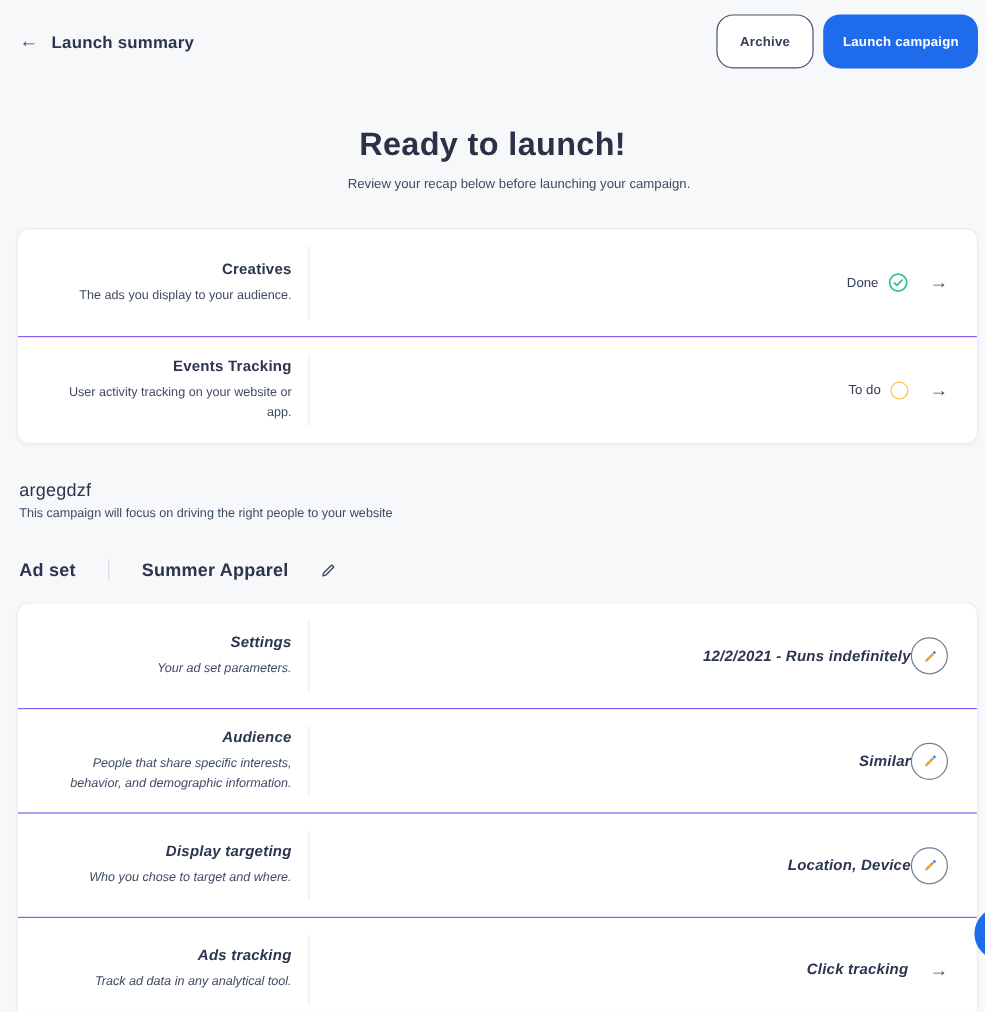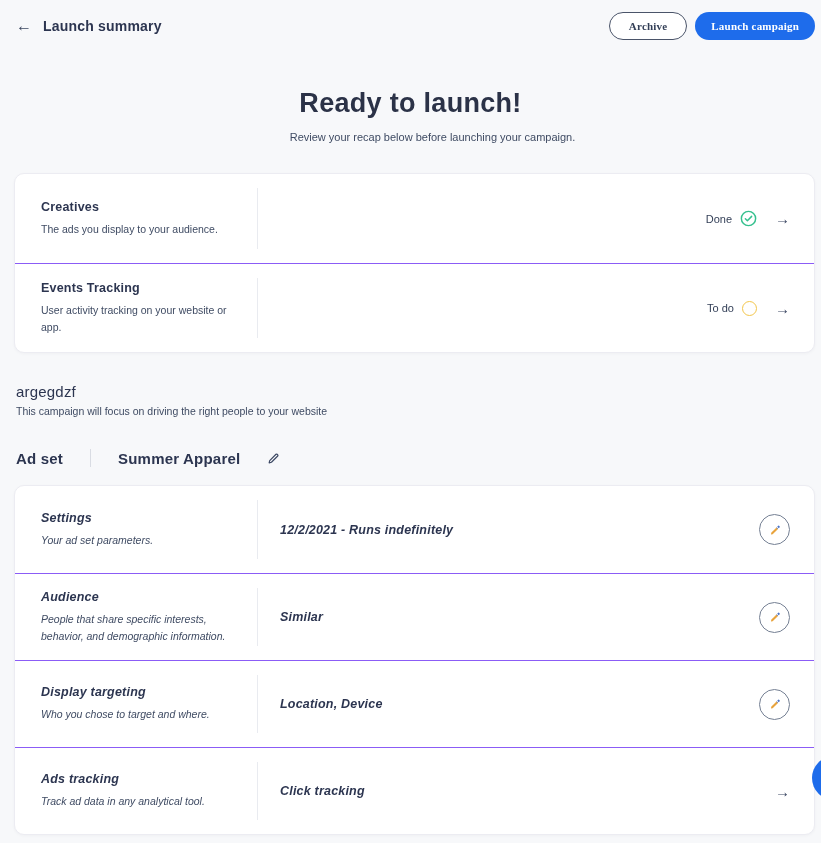--- a/index.html
+++ b/index.html
@@ -11,35 +11,35 @@
     position:relative;
     overflow:hidden;
   }
 
   
   .topbar { display:flex; align-items:center; justify-content:space-between; padding:12px 6px 0 16px; }
   .topbar-left { display:flex; align-items:center; gap:11px; cursor:default; }
   .back-icon { font-size:16px; color:#3c4760; line-height:1; }
   .topbar-title { font-size:14px; font-weight:bold; letter-spacing:.2px; }
   .topbar-actions { display:flex; align-items:center; gap:8px; }
-  .btn { height:28px; border-radius:14px; font-family:Liberation Serif, serif; font-size:11px; font-weight:bold; cursor:pointer; letter-spacing:.2px;text-align:right; }
+  .btn { height:45px; border-radius:14px; font-family:Liberation Sans, sans-serif; font-size:11px; font-weight:bold; cursor:pointer; letter-spacing:.2px;text-align:right; }
   .btn-outline { padding:0 19px; border:1.5px solid #4a5469; background:#ffffff; color:#333f57; }
   .btn-primary { padding:0 16px; border:none; background:#1e6ceb; color:#ffffff; }
 
   
   .hero { text-align:center; margin-top:48px; }
   .hero-title { font-size:27px; font-weight:bold; color:#2b3247; letter-spacing:.3px; }
   .hero-sub { margin-top:12px; font-size:11px; color:#3f4b63;padding-left:44px; }
 
   
   .card { background:#fff; border:1px solid #ececf2; border-radius:10px; margin-left:14px; width:801px; box-shadow:0 1px 3px rgba(40,50,80,.04); }
   .card-checklist { margin-top:30px; }
   .card-adset { margin-top:18px;font-style:italic; }
 
-  .row { display:flex; align-items:center; min-height:89px; padding:0 24px 0 26px; }
+  .row { display:flex; align-items:center; min-height:89px; padding:0 24px 0 26px;text-align:right; }
   .card-adset .row { min-height:87px; }
   .row + .row { border-top:1px solid #8b5cf6; }
   .row-left { width:216px; flex-shrink:0; padding-right:14px; }
   .row-title { font-size:12.5px; font-weight:bold; margin-bottom:7px; letter-spacing:.2px; }
   .row-desc { font-size:10.5px; color:#3f4b63; line-height:1.55; }
   .row-vdivider { width:1px; align-self:stretch; background:#e9ebf0; margin:14px 0; }
   .row-mid { flex:1; padding-left:22px; font-size:12.5px; font-weight:bold; letter-spacing:.2px; }
   .row-right { display:flex; align-items:center; }
   .status-label { font-size:11px; color:#333f57; margin-right:8px; }
   .todo-circle { width:15px; height:15px; border:1.7px solid #f3c64b; border-radius:50%; display:inline-block; }

